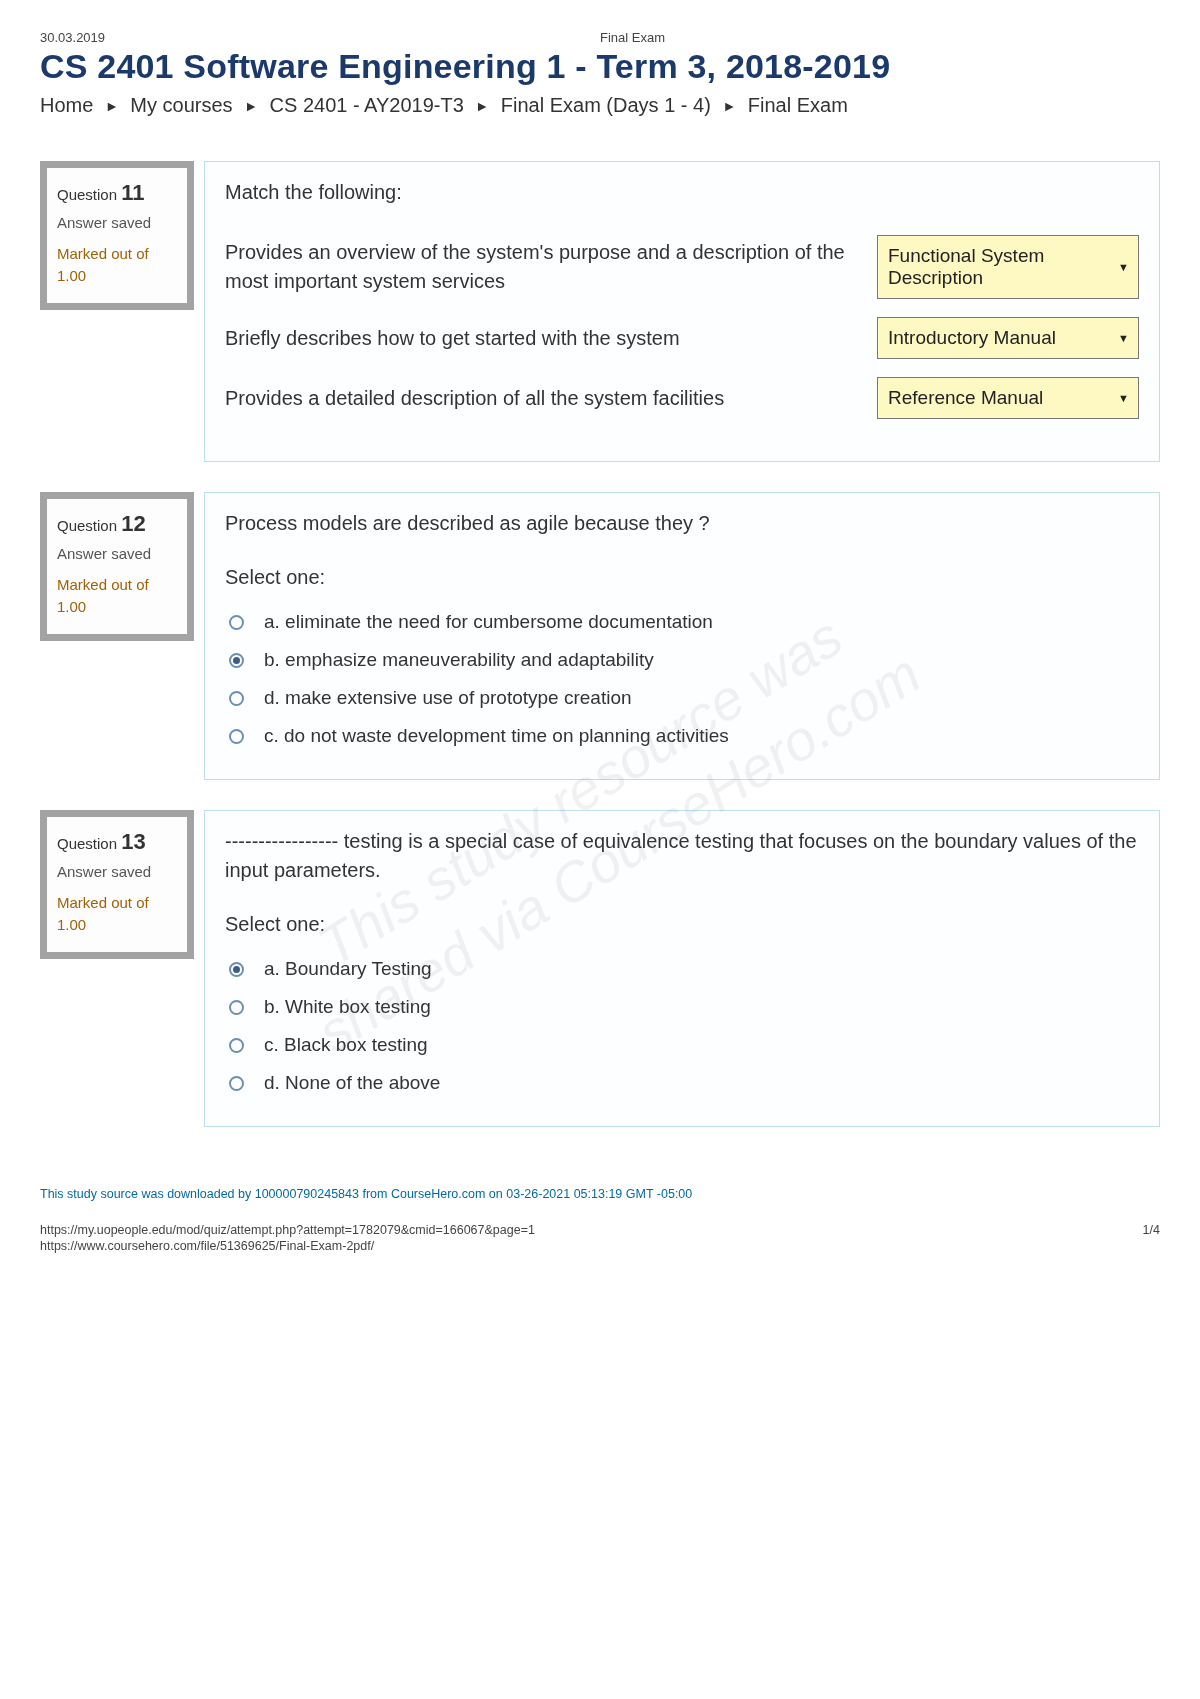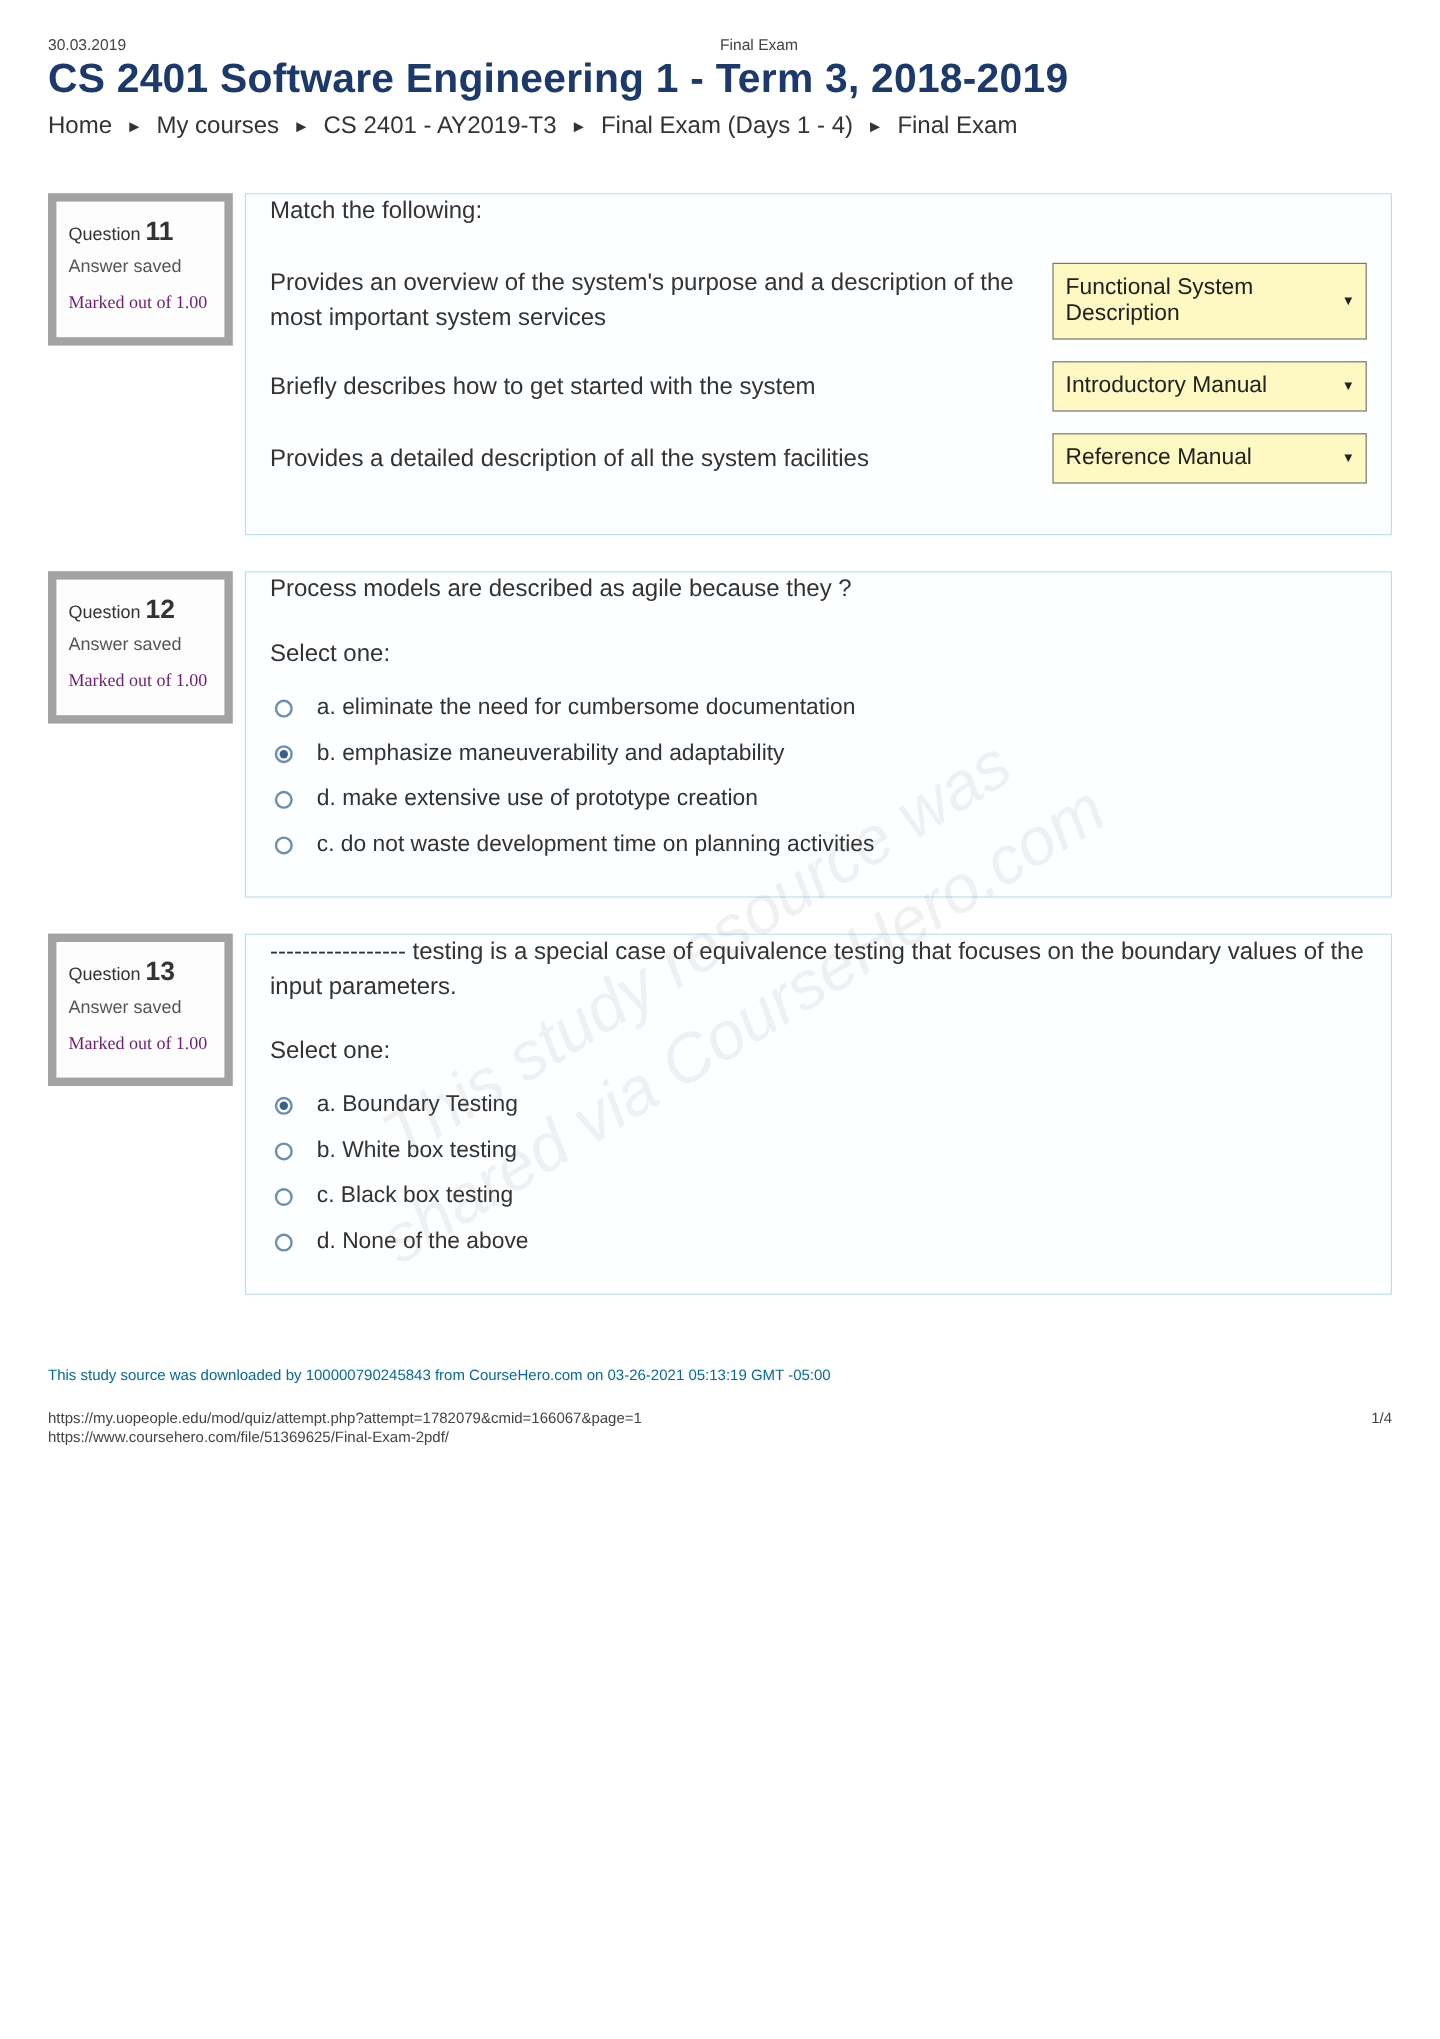--- a/index.html
+++ b/index.html
@@ -49,26 +49,26 @@
   }
   .qinfo .qnum {
     font-family: "Arial Narrow", Arial, sans-serif;
     font-stretch: condensed;
     font-size: 15px;
     color: #333;
     margin-bottom: 8px;
   }
   .qinfo .qnum .n { font-size: 22px; font-weight: 700; }
   .qinfo .status { font-size: 15px; color: #555; margin-bottom: 12px; }
-  .qinfo .marks { font-size: 15px; color: #701a75; line-height: 1.45; font-family: Liberation Serif, serif; }
+  .qinfo .marks { font-size: 15px; color: #a16207; line-height: 1.45; }
   .qbody {
     flex: 1;
     border: 1px solid #bde0ef;
     background: #fdfeff;
-    padding: 0 20px 24px 20px;
+    padding: 16px 20px 24px 20px;
   }
   .qtext {
     font-size: 20px;
     color: #333;
     margin-bottom: 28px;
     line-height: 1.45;
   }
   .match-row {
     display: flex;
     align-items: center;

